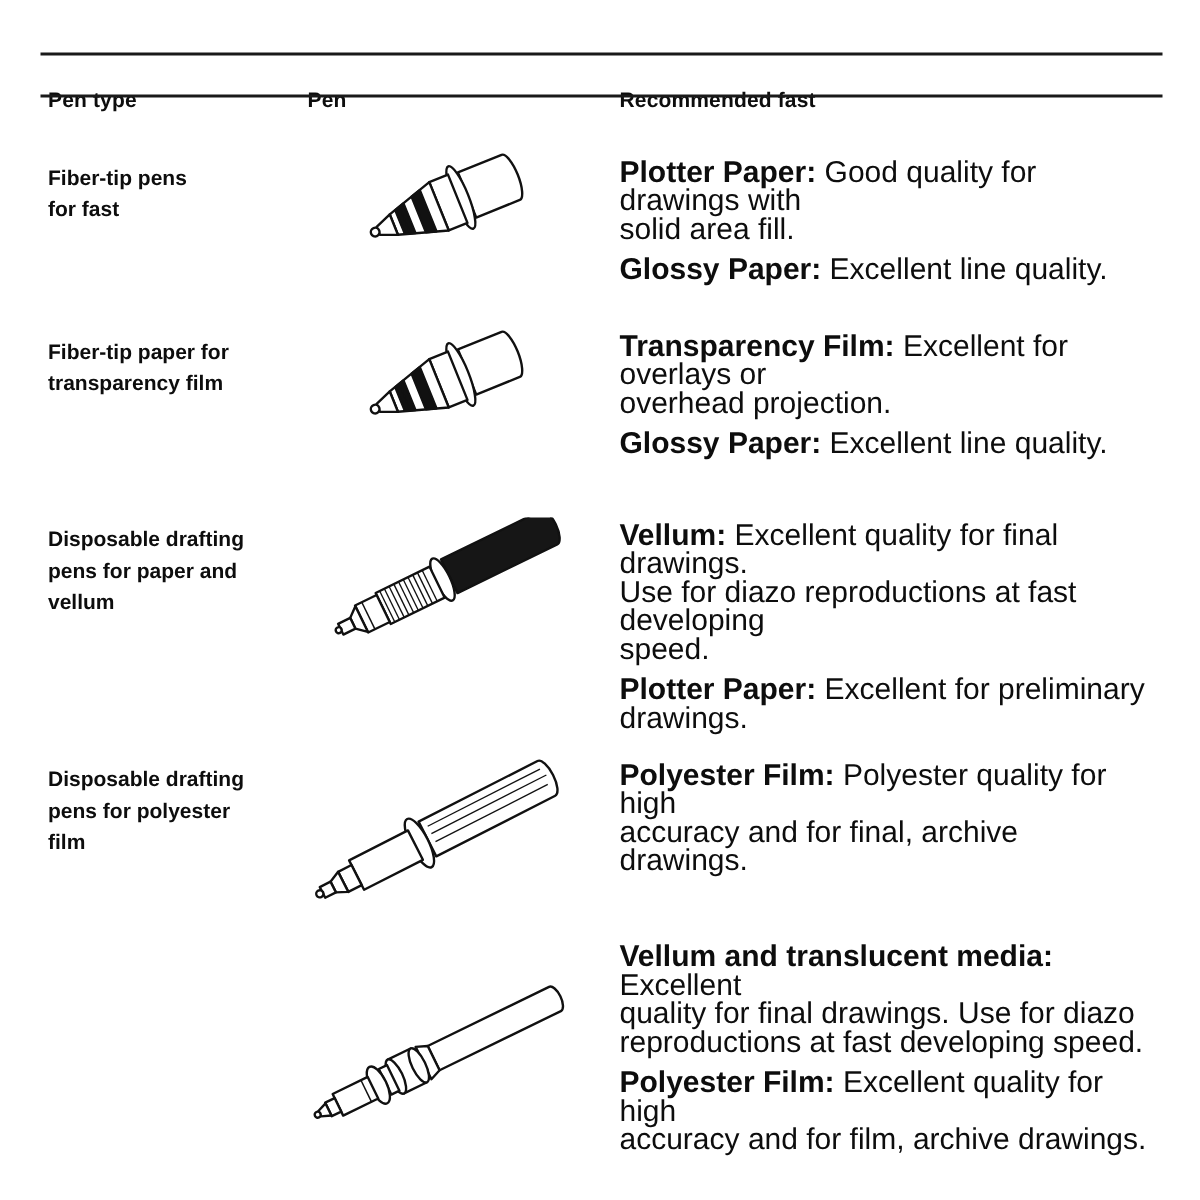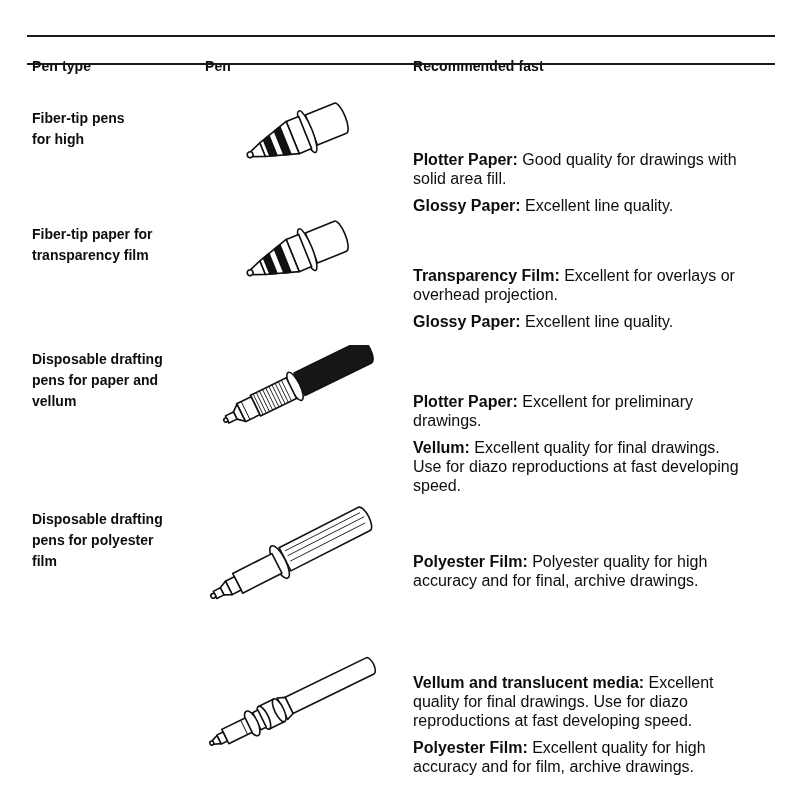--- a/index.html
+++ b/index.html
@@ -39,43 +39,42 @@
     width: 190px;
     font-size: 14px;
     font-weight: 700;
     line-height: 21px;
     white-space: pre-line;
   }
   .media {
     position: absolute;
     left: 413px;
     width: 356px;
-    font-size: 16px;
+    font-size: 20px;
     line-height: 19px;
-    margin-top: 44px;
   }
   .media p { margin: 0 0 8px 0; }
   .media strong { font-weight: 700; }
   .media .mt { white-space: pre-line; }
   .pen-svg { position: absolute; }
   .pen-svg * { vector-effect: non-scaling-stroke; }
 </style>
 </head>
 <body>
 
 <div class="page">
 
   <div class="rule rule-top"></div>
   <div class="col-header c1">Pen type</div>
   <div class="col-header c2">Pen</div>
   <div class="col-header c3">Recommended fast</div>
   <div class="rule rule-bottom"></div>
 
   <div class="pen-type" style="top:108px">Fiber-tip pens
-for high</div>
+for fast</div>
   <svg class="pen-svg" style="left:240px;top:100px" width="115" height="78" viewBox="0 0 115 78">
     <g transform="translate(7,56) rotate(-22) scale(1.12)" stroke="#111" stroke-width="1.6" fill="#fff" stroke-linejoin="round">
       <path d="M62,-14.5 H90 A4.5,14.5 0 0 1 90,14.5 H62 Z"></path>
       <ellipse cx="58" cy="0" rx="4.6" ry="20"></ellipse>
       <rect x="44" y="-15.5" width="12" height="31"></rect>
       <polygon points="15,-6.5 44,-15.5 44,15.5 15,6.5"></polygon>
       <polygon points="19,-7.6 25,-9.5 25,9.5 19,7.6" fill="#111"></polygon>
       <polygon points="31,-11.4 37,-13.2 37,13.2 31,11.4" fill="#111"></polygon>
       <line x1="22" y1="-8" x2="22" y2="8" stroke-width="1"></line>
       <polygon points="5,-2.6 15,-6.5 15,6.5 5,2.6"></polygon>
@@ -130,25 +129,25 @@
           <line x1="69.5" y1="-11.3" x2="69.5" y2="11.3"></line>
       </g>
       <rect x="19" y="-10" width="16" height="20"></rect>
       <line x1="24" y1="-10" x2="24" y2="10" stroke-width="1"></line>
       <polygon points="12.5,-4 19,-9.5 19,9.5 12.5,4"></polygon>
       <rect x="3.5" y="-4" width="9" height="8"></rect>
       <circle cx="2" cy="0" r="2"></circle>
     </g>
   </svg>
   <div class="media" style="top:348px">
-    <p><strong>Plotter Paper:</strong><span class="mt"> Excellent for preliminary
-drawings.</span></p>
     <p><strong>Vellum:</strong><span class="mt"> Excellent quality for final drawings.
 Use for diazo reproductions at fast developing
 speed.</span></p>
+    <p><strong>Plotter Paper:</strong><span class="mt"> Excellent for preliminary
+drawings.</span></p>
   </div>
 
   <div class="pen-type" style="top:509px">Disposable drafting
 pens for polyester
 film</div>
   <svg class="pen-svg" style="left:203px;top:500px" width="205" height="118" viewBox="0 0 205 118">
     <g transform="translate(8,97) rotate(-27)" stroke="#111" stroke-width="1.6" fill="#fff" stroke-linejoin="round">
       <path d="M83,-13 H172 A5,13 0 0 1 172,13 H83 Z"></path>
       <line x1="87" y1="-7.5" x2="171" y2="-7.5" stroke-width="0.9"></line>
       <line x1="87" y1="-2" x2="173" y2="-2" stroke-width="0.9"></line>

